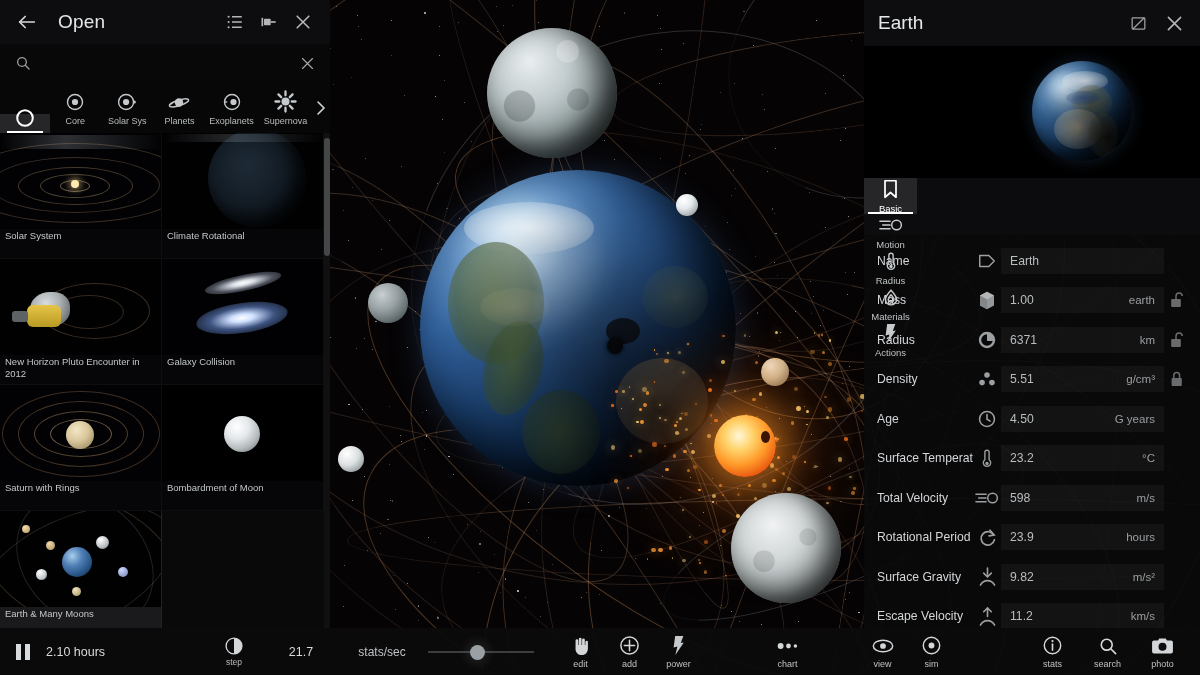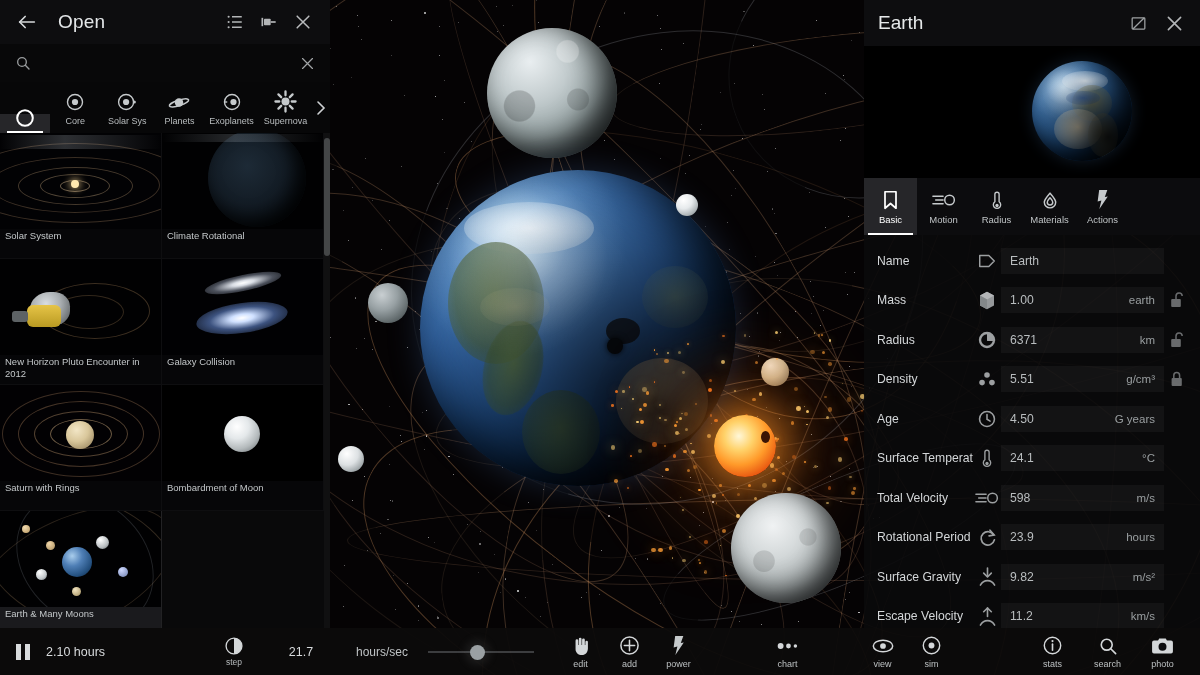--- a/index.html
+++ b/index.html
@@ -132,21 +132,21 @@
   .rp-preview { height:132px; background:#000; position:relative; overflow:hidden; }
   #earth-preview { position:absolute; left:168px; top:15px; width:100px; height:100px; border-radius:50%;
     background:
       radial-gradient(circle at 36% 30%, rgba(255,255,255,0.30) 0%, rgba(255,255,255,0) 28%),
       radial-gradient(circle at 32% 26%, #a8cbe6 0%, #4f7fae 18%, #2e5d8f 42%, #0f3560 70%, #04101f 92%);
     box-shadow: inset -9px -8px 20px rgba(0,0,0,0.8), 0 0 16px rgba(80,140,210,0.2);
     overflow:hidden;
   }
   #earth-preview .pland { position:absolute; border-radius:50%; }
 
-  .rp-tabs { height:57px; display:flex; background:rgba(13,13,15,0.95); }
+  .rp-tabs { height:57px; display:flex; background:rgba(13,13,15,0.95);flex-direction:column; }
   .rtab { width:53px; display:flex; flex-direction:column; align-items:center; justify-content:center; gap:3px;
     cursor:pointer; position:relative; }
   .rtab .ti { height:22px; display:flex; align-items:center; justify-content:center; }
   .rtab .tl { font-size:9.5px; color:#bfc3c5; }
   .rtab.active { background:rgba(40,40,43,0.95); }
   .rtab.active .tl { color:#fff; }
   .rtab.active::after { content:""; position:absolute; left:4px; right:4px; bottom:0; height:2px; background:#fff; }
 
   .props { padding:6px 0 0 0; }
   .prow { height:39.5px; display:flex; align-items:center; padding:0 10px 0 13px; }
@@ -1088,21 +1088,21 @@
         </div>
         <div class="prow">
           <div class="plabel">Surface Temperatur..</div>
           <div class="picon">
             <svg width="14" height="22" viewBox="0 0 14 24" fill="none" stroke="#c6cacc" stroke-width="1.5">
               <path d="M7 3.5a2.3 2.3 0 0 1 2.3 2.3v8.1a4 4 0 1 1-4.6 0V5.8A2.3 2.3 0 0 1 7 3.5z"></path>
               <circle cx="7" cy="18" r="1.8" fill="#c6cacc" stroke="none"></circle>
             </svg>
           </div>
           <div class="pfield">
-            <span class="pval">24.1</span>
+            <span class="pval">23.2</span>
             <span class="punit">°C</span>
           </div>
           <div class="plock empty"></div>
         </div>
         <div class="prow">
           <div class="plabel">Total Velocity</div>
           <div class="picon">
             <svg width="24" height="18" viewBox="0 0 26 18" fill="none" stroke="#c6cacc" stroke-width="1.6" stroke-linecap="round">
               <circle cx="19" cy="9" r="5.2"></circle>
               <path d="M1 5h11M4 9h8M1 13h11"></path>
@@ -1174,21 +1174,21 @@
       <div class="ti">
         <svg width="20" height="20" viewBox="0 0 24 24">
             <circle cx="12" cy="12" r="9.5" fill="none" stroke="#d4d7d9" stroke-width="1.6"></circle>
             <path d="M12 2.5a9.5 9.5 0 0 1 0 19z" fill="#d4d7d9"></path>
           </svg>
       </div>
       <div class="sl">step</div>
     </div>
 
     <div class="bb-rate">21.7</div>
-    <div class="bb-rateunit">hours/sec</div>
+    <div class="bb-rateunit">stats/sec</div>
 
     <div class="bb-slider">
       <div class="track"></div>
       <div class="thumb"></div>
     </div>
 
     <div class="bb-tools" id="bb-tools">
         <div class="bb-tool">
           <div class="ti">
             <svg width="20" height="22" viewBox="0 0 22 24" fill="#d4d7d9">

